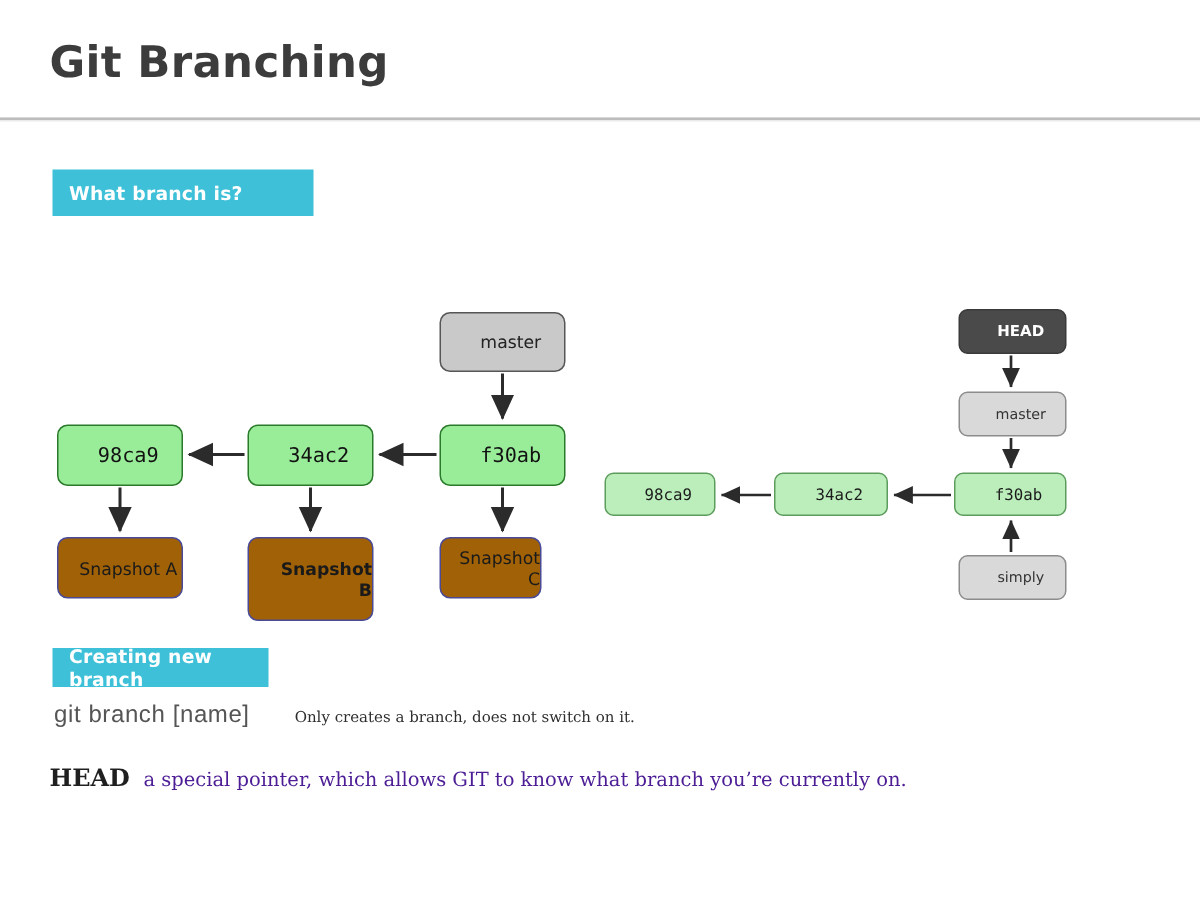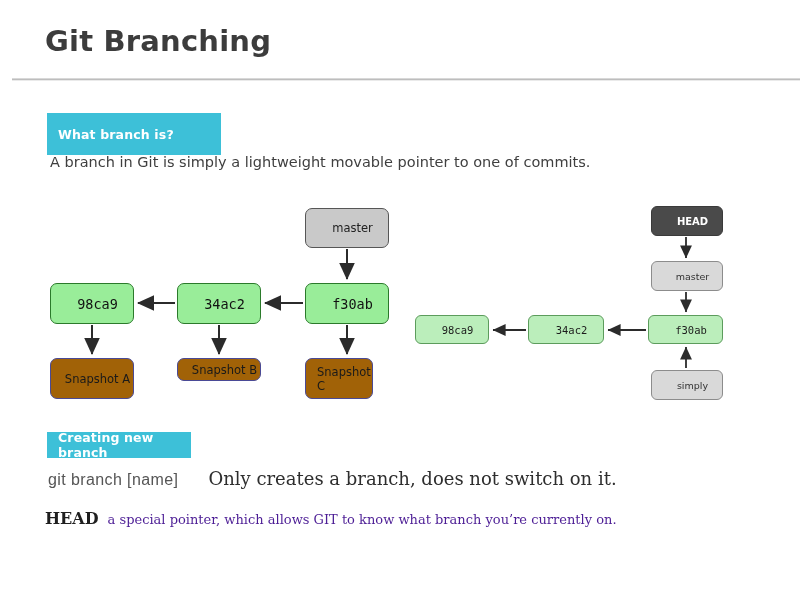--- a/index.html
+++ b/index.html
@@ -3,21 +3,21 @@
 <meta charset="utf-8">
 <style>
   html,body{margin:0;padding:0;}
   body{
     width:800px;height:600px;
     background:#ffffff;
     font-family:"DejaVu Sans", sans-serif;
     overflow:hidden;
     position:relative;
   }
-  .slide{position:absolute;inset:0;margin-left:12px;}
+  .slide{position:absolute;inset:0;}
 
   
   .page-title{
     position:absolute;left:33px;top:24px;
     font-family:"DejaVu Sans", sans-serif;
     font-weight:bold;
     font-size:29px;
     letter-spacing:.2px;
     color:#3c3c3c;
   }
@@ -32,21 +32,21 @@
     background:#3dc0d8;
     color:#ffffff;
     font-weight:bold;
     font-size:12.5px;
     letter-spacing:.15px;
     display:flex;align-items:center;
     padding-left:11px;
     box-sizing:border-box;
     font-family:"DejaVu Sans", sans-serif;
   }
-  #banner-what{left:35px;top:113px;width:174px;height:42px;}
+  #banner-what{left:35px;top:113px;width:174px;height:31px;}
   #banner-create{left:35px;top:432px;width:144px;height:26px;}
 
   
   .intro-text{
     position:absolute;left:38px;top:154px;
     font-size:14.5px;color:#3f3f3f;
     font-family:"DejaVu Sans", sans-serif;
     white-space:nowrap;
   }
 
@@ -56,39 +56,39 @@
     display:flex;align-items:baseline;
     white-space:nowrap;
   }
   .cmd-code{
     font-family:Liberation Sans, sans-serif;
     font-size:16px;color:#555555;
     letter-spacing:.4px;
   }
   .cmd-desc{
     font-family:"DejaVu Serif", serif;
-    font-size:18px;color:#2e2e2e;
+    font-size:10px;color:#2e2e2e;
     margin-left:30px;
   }
   .head-row{
     position:absolute;left:33px;top:509px;
     display:flex;align-items:baseline;
     white-space:nowrap;
     font-family:"DejaVu Serif", serif;
   }
   .head-kw{font-size:16px;font-weight:bold;color:#1f1f1f;}
   .head-desc{font-size:13px;color:#4c1d95;margin-left:9px;}
 
   
   .node{
     position:absolute;
     box-sizing:border-box;
     display:flex;align-items:center;justify-content:center;
     border-radius:7px;
-    text-align:left;
+    text-align:right;
     padding-left:11px;
   }
   .node.commit{
     background:#99ed99;
     border:1.5px solid #2b7a2b;
     color:#121212;
     font-family:"DejaVu Sans Mono", monospace;
     font-size:13.5px;
   }
   .node.snapshot{
@@ -138,30 +138,29 @@
 </head>
 <body>
 
 <div class="slide">
 
   <div class="page-title">Git Branching</div>
   <div class="header-rule"></div>
 
   <div class="banner" id="banner-what">What branch is?</div>
 
-  <div class="intro-text">A branch in Git is simply a lightweight movable pointer to one of commits.</div>
 
   <div class="node ref" style="left:293px;top:208px;width:84px;height:40px;">master</div>
 
   <div class="node commit" style="left:38px;top:283px;width:84px;height:41px;">98ca9</div>
   <div class="node commit" style="left:165px;top:283px;width:84px;height:41px;">34ac2</div>
   <div class="node commit" style="left:293px;top:283px;width:84px;height:41px;">f30ab</div>
 
   <div class="node snapshot" style="left:38px;top:358px;width:84px;height:41px;">Snapshot A</div>
-  <div class="node snapshot" style="left:165px;top:358px;width:84px;height:23px;">Snapshot B</div>
+  <div class="node snapshot" style="left:165px;top:358px;width:84px;height:56px;font-weight:bold;">Snapshot B</div>
   <div class="node snapshot" style="left:293px;top:358px;width:68px;height:41px;">Snapshot C</div>
 
   <div class="node head-s" style="left:639px;top:206px;width:72px;height:30px;">HEAD</div>
   <div class="node ref-s" style="left:639px;top:261px;width:72px;height:30px;">master</div>
   <div class="node ref-s" style="left:639px;top:370px;width:72px;height:30px;">simply</div>
 
   <div class="node commit-s" style="left:403px;top:315px;width:74px;height:29px;">98ca9</div>
   <div class="node commit-s" style="left:516px;top:315px;width:76px;height:29px;">34ac2</div>
   <div class="node commit-s" style="left:636px;top:315px;width:75px;height:29px;">f30ab</div>
 

